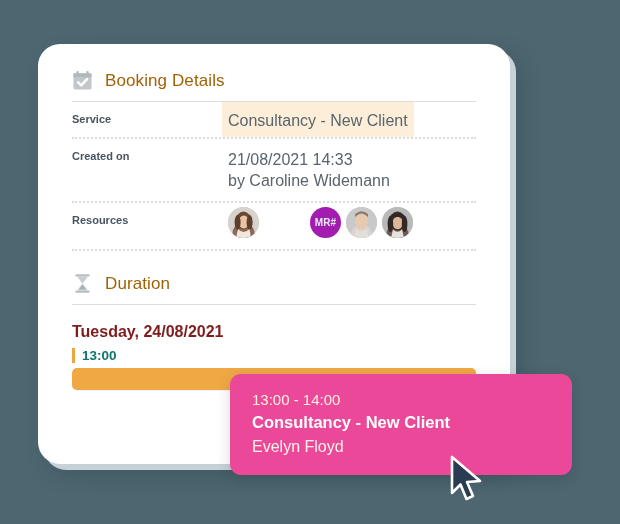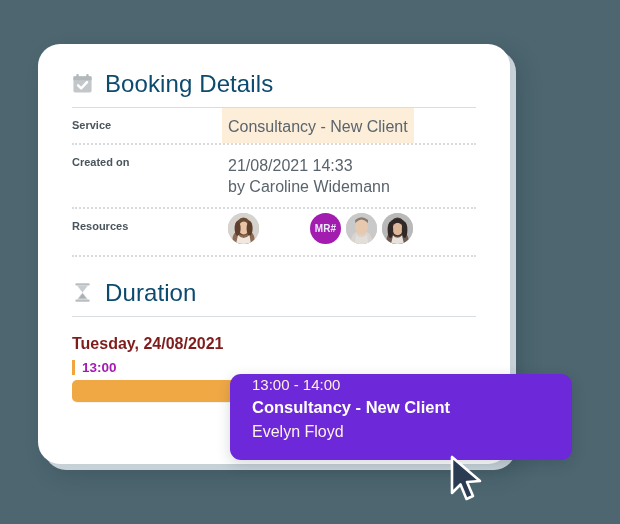--- a/index.html
+++ b/index.html
@@ -35,22 +35,22 @@
 
   
   .section-head {
     display: flex;
     align-items: center;
     gap: 12px;
     padding-bottom: 9px;
     border-bottom: 1px solid #d9dde0;
   }
   .section-head .sec-title {
-    font-size: 24px;
-    color: #0c4a6e;
+    font-size: 17px;
+    color: #a16207;
     font-weight: 400;
     letter-spacing: .1px;
   }
   .sec-icon {
     width: 21px;
     height: 22px;
     display: block;
     flex: 0 0 auto;
   }
 
@@ -135,44 +135,44 @@
   }
   .tick {
     width: 3px;
     height: 15px;
     background: #f0a53f;
     flex: 0 0 auto;
   }
   .tick-label {
     font-size: 13.5px;
     font-weight: bold;
-    color: #a21caf;
+    color: #0f766e;
   }
   .duration-bar {
     height: 22px;
     background: #f0a845;
     border-radius: 5px;
     color: #ffffff;
     font-size: 13.5px;
     font-weight: bold;
     display: flex;
     align-items: center;
     justify-content: center;
     box-shadow: 0 1px 0 0 rgba(0,0,0,0.05);
   }
 
   
   #event-tooltip {
     position: absolute;
     left: 230px;
     top: 374px;
     width: 342px;
-    background: #6d28d9;
+    background: #ec4899;
     border-radius: 11px;
-    padding: 2px 22px 19px 22px;
+    padding: 17px 22px 19px 22px;
     box-sizing: border-box;
     box-shadow: 0 4px 14px rgba(20,40,50,0.18);
   }
   .tt-time {
     font-size: 15px;
     color: #fdf0dd;
     margin-bottom: 5px;
   }
   .tt-title {
     font-size: 16.5px;

